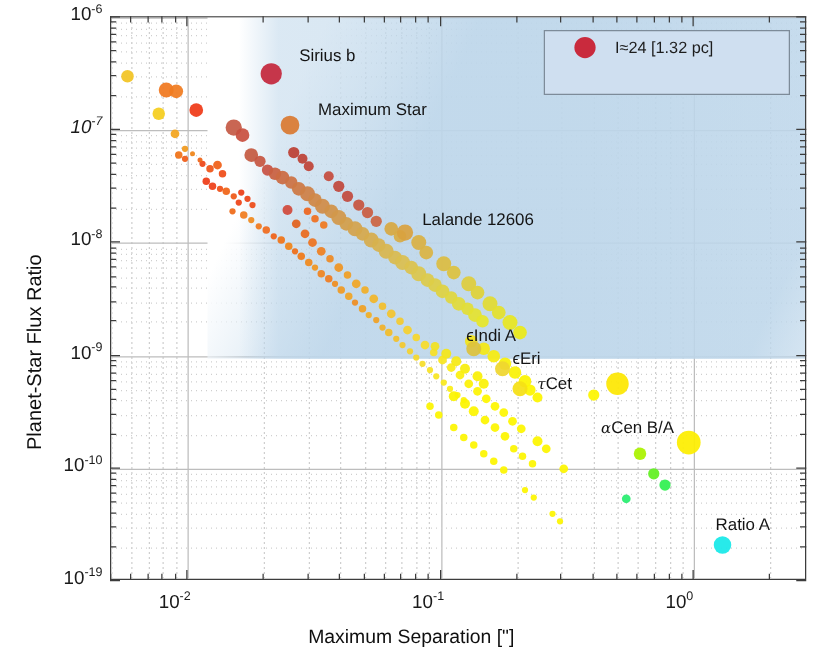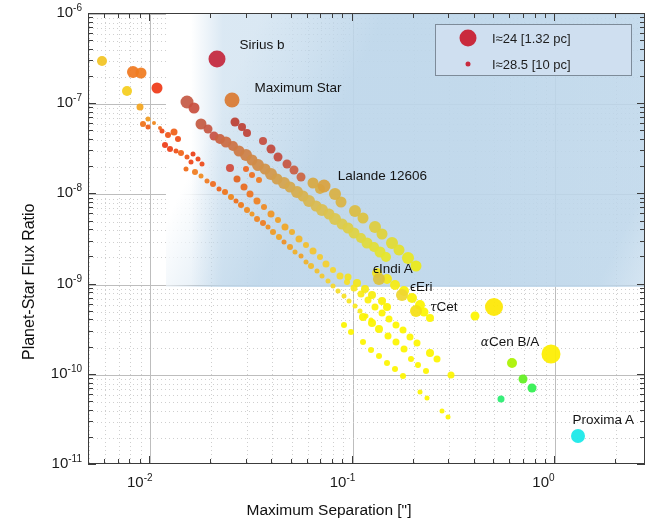--- a/index.html
+++ b/index.html
@@ -332,21 +332,21 @@
         <div class="pt" style="left: 489.464px; top: 421.936px; width: 14px; height: 14px; background: rgb(24, 232, 232); opacity: 0.93;"></div>
       </div>
     <div id="ann-layer">
         <div class="ann" style="left: 150.391px; top: 22.6355px;">Sirius b</div>
         <div class="ann" style="left: 165.41px; top: 66.4664px;">Maximum Star</div>
         <div class="ann" style="left: 248.776px; top: 153.659px;">Lalande 12606</div>
         <div class="ann" style="left: 284.107px; top: 247.125px;">ϵIndi A</div>
         <div class="ann" style="left: 320.95px; top: 265.351px;">ϵEri</div>
         <div class="ann" style="left: 340.877px; top: 284.977px;"><span class="gk">τ</span>Cet</div>
         <div class="ann" style="left: 391.856px; top: 320.014px;"><span class="gk">α</span>Cen B/A</div>
-        <div class="ann" style="left: 483.464px; top: 397.936px;">Proxima A</div>
+        <div class="ann" style="left: 483.464px; top: 397.936px;">Ratio A</div>
       </div>
   </div>
 
   <div id="ticks-layer">
       <div class="tick tk-x" style="left: 88px; top: 459px;"></div>
       <div class="tick tk-x" style="left: 88px; top: 13px;"></div>
       <div class="tick tk-x" style="left: 104.048px; top: 459px;"></div>
       <div class="tick tk-x" style="left: 104.048px; top: 13px;"></div>
       <div class="tick tk-x" style="left: 117.617px; top: 459px;"></div>
       <div class="tick tk-x" style="left: 117.617px; top: 13px;"></div>
@@ -392,21 +392,21 @@
       <div class="tick tk-x" style="left: 534.729px; top: 13px;"></div>
       <div class="tick tk-x" style="left: 545.096px; top: 459px;"></div>
       <div class="tick tk-x" style="left: 545.096px; top: 13px;"></div>
       <div class="tick tk-x major" style="left: 554.37px; top: 456px;"></div>
       <div class="tick tk-x major" style="left: 554.37px; top: 13px;"></div>
       <div class="tklab" style="left: 532.37px; top: 472px;">10<sup>0</sup></div>
       <div class="tick tk-x" style="left: 615.383px; top: 459px;"></div>
       <div class="tick tk-x" style="left: 615.383px; top: 13px;"></div>
       <div class="tick tk-y major" style="left: 88px; top: 464px;"></div>
       <div class="tick tk-y major" style="left: 637px; top: 464px;"></div>
-      <div class="tklab" style="left: 32px; top: 453px; text-align: right; width: 50px;">10<sup>-11</sup></div>
+      <div class="tklab" style="left: 32px; top: 453px; text-align: right; width: 50px;">10<sup>-19</sup></div>
       <div class="tick tk-y" style="left: 88px; top: 436.847px;"></div>
       <div class="tick tk-y" style="left: 640px; top: 436.847px;"></div>
       <div class="tick tk-y" style="left: 88px; top: 420.964px;"></div>
       <div class="tick tk-y" style="left: 640px; top: 420.964px;"></div>
       <div class="tick tk-y" style="left: 88px; top: 409.694px;"></div>
       <div class="tick tk-y" style="left: 640px; top: 409.694px;"></div>
       <div class="tick tk-y" style="left: 88px; top: 400.953px;"></div>
       <div class="tick tk-y" style="left: 640px; top: 400.953px;"></div>
       <div class="tick tk-y" style="left: 88px; top: 393.811px;"></div>
       <div class="tick tk-y" style="left: 640px; top: 393.811px;"></div>
@@ -468,21 +468,21 @@
       <div class="tick tk-y" style="left: 88px; top: 123.211px;"></div>
       <div class="tick tk-y" style="left: 640px; top: 123.211px;"></div>
       <div class="tick tk-y" style="left: 88px; top: 117.172px;"></div>
       <div class="tick tk-y" style="left: 640px; top: 117.172px;"></div>
       <div class="tick tk-y" style="left: 88px; top: 111.941px;"></div>
       <div class="tick tk-y" style="left: 640px; top: 111.941px;"></div>
       <div class="tick tk-y" style="left: 88px; top: 107.327px;"></div>
       <div class="tick tk-y" style="left: 640px; top: 107.327px;"></div>
       <div class="tick tk-y major" style="left: 88px; top: 103.2px;"></div>
       <div class="tick tk-y major" style="left: 637px; top: 103.2px;"></div>
-      <div class="tklab" style="left: 32px; top: 92.2px; text-align: right; width: 50px;">10<sup>-7</sup></div>
+      <div class="tklab" style="left: 32px; top: 92.2px; text-align: right; width: 50px; font-style: italic;">10<sup>-7</sup></div>
       <div class="tick tk-y" style="left: 88px; top: 76.0471px;"></div>
       <div class="tick tk-y" style="left: 640px; top: 76.0471px;"></div>
       <div class="tick tk-y" style="left: 88px; top: 60.1637px;"></div>
       <div class="tick tk-y" style="left: 640px; top: 60.1637px;"></div>
       <div class="tick tk-y" style="left: 88px; top: 48.8942px;"></div>
       <div class="tick tk-y" style="left: 640px; top: 48.8942px;"></div>
       <div class="tick tk-y" style="left: 88px; top: 40.1529px;"></div>
       <div class="tick tk-y" style="left: 640px; top: 40.1529px;"></div>
       <div class="tick tk-y" style="left: 88px; top: 33.0108px;"></div>
       <div class="tick tk-y" style="left: 640px; top: 33.0108px;"></div>
@@ -495,21 +495,17 @@
       <div class="tick tk-y major" style="left: 88px; top: 13px;"></div>
       <div class="tick tk-y major" style="left: 637px; top: 13px;"></div>
       <div class="tklab" style="left: 32px; top: 2px; text-align: right; width: 50px;">10<sup>-6</sup></div>
     </div>
 
   <div id="legend">
     <div class="lg-row" style="top:0">
       <span class="lg-mark" style="width:17px;height:17px"></span>
       <span class="lg-txt">I≈24 [1.32 pc]</span>
     </div>
-    <div class="lg-row" style="top:26px">
-      <span class="lg-mark" style="width:5px;height:5px"></span>
-      <span class="lg-txt">I≈28.5 [10 pc]</span>
-    </div>
   </div>
 
   <div id="xlabel">Maximum Separation ["]</div>
   <div id="ylabel">Planet-Star Flux Ratio</div>
 </div>
 
 </body></html>

